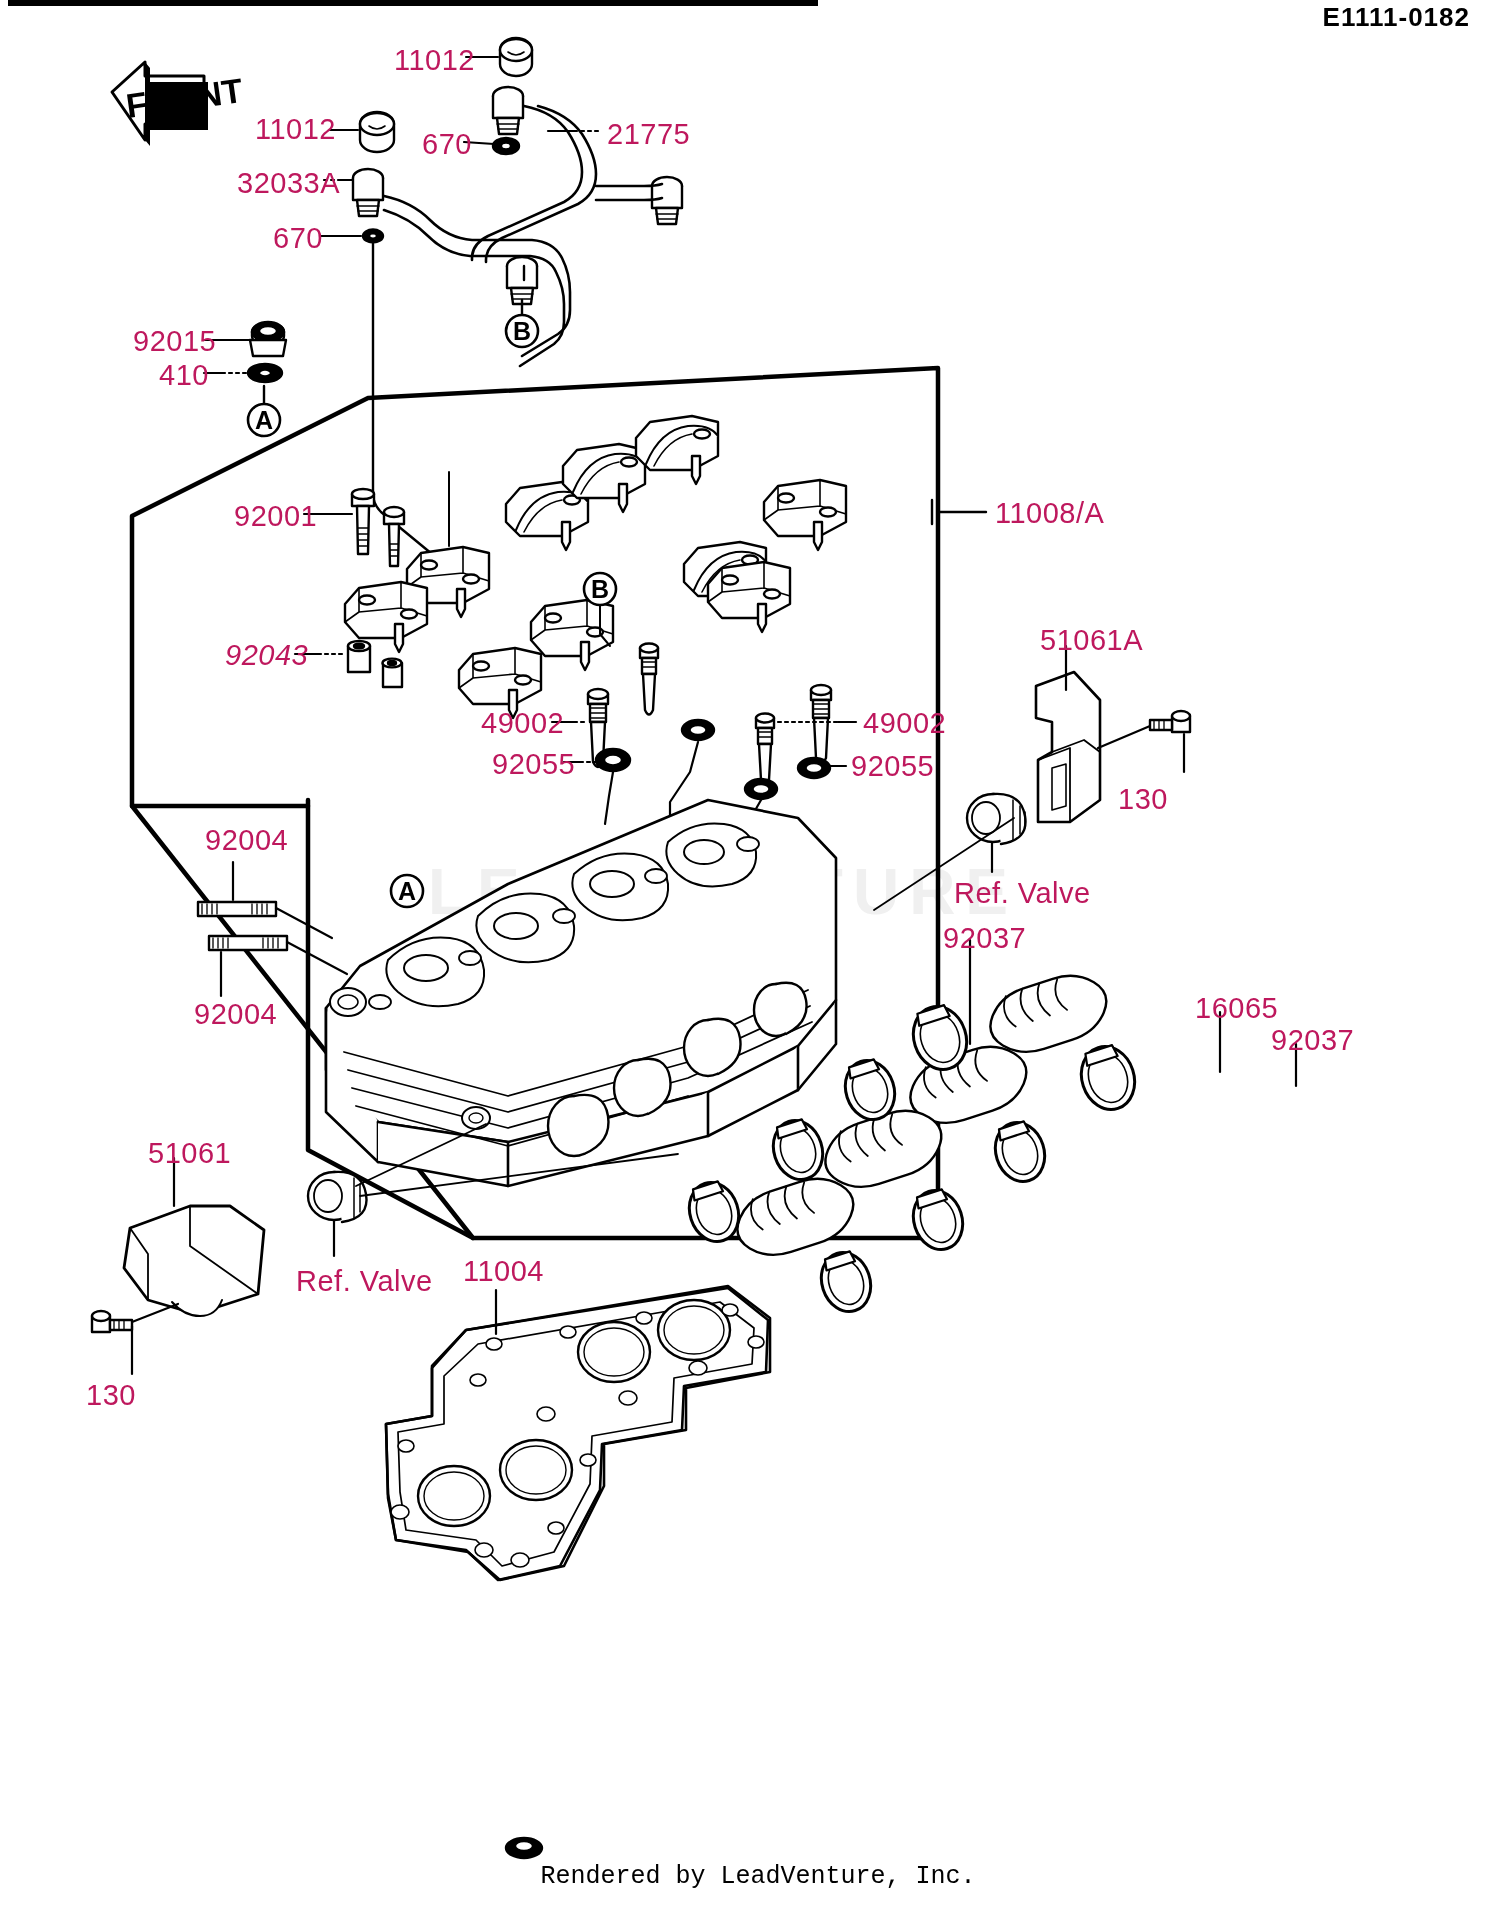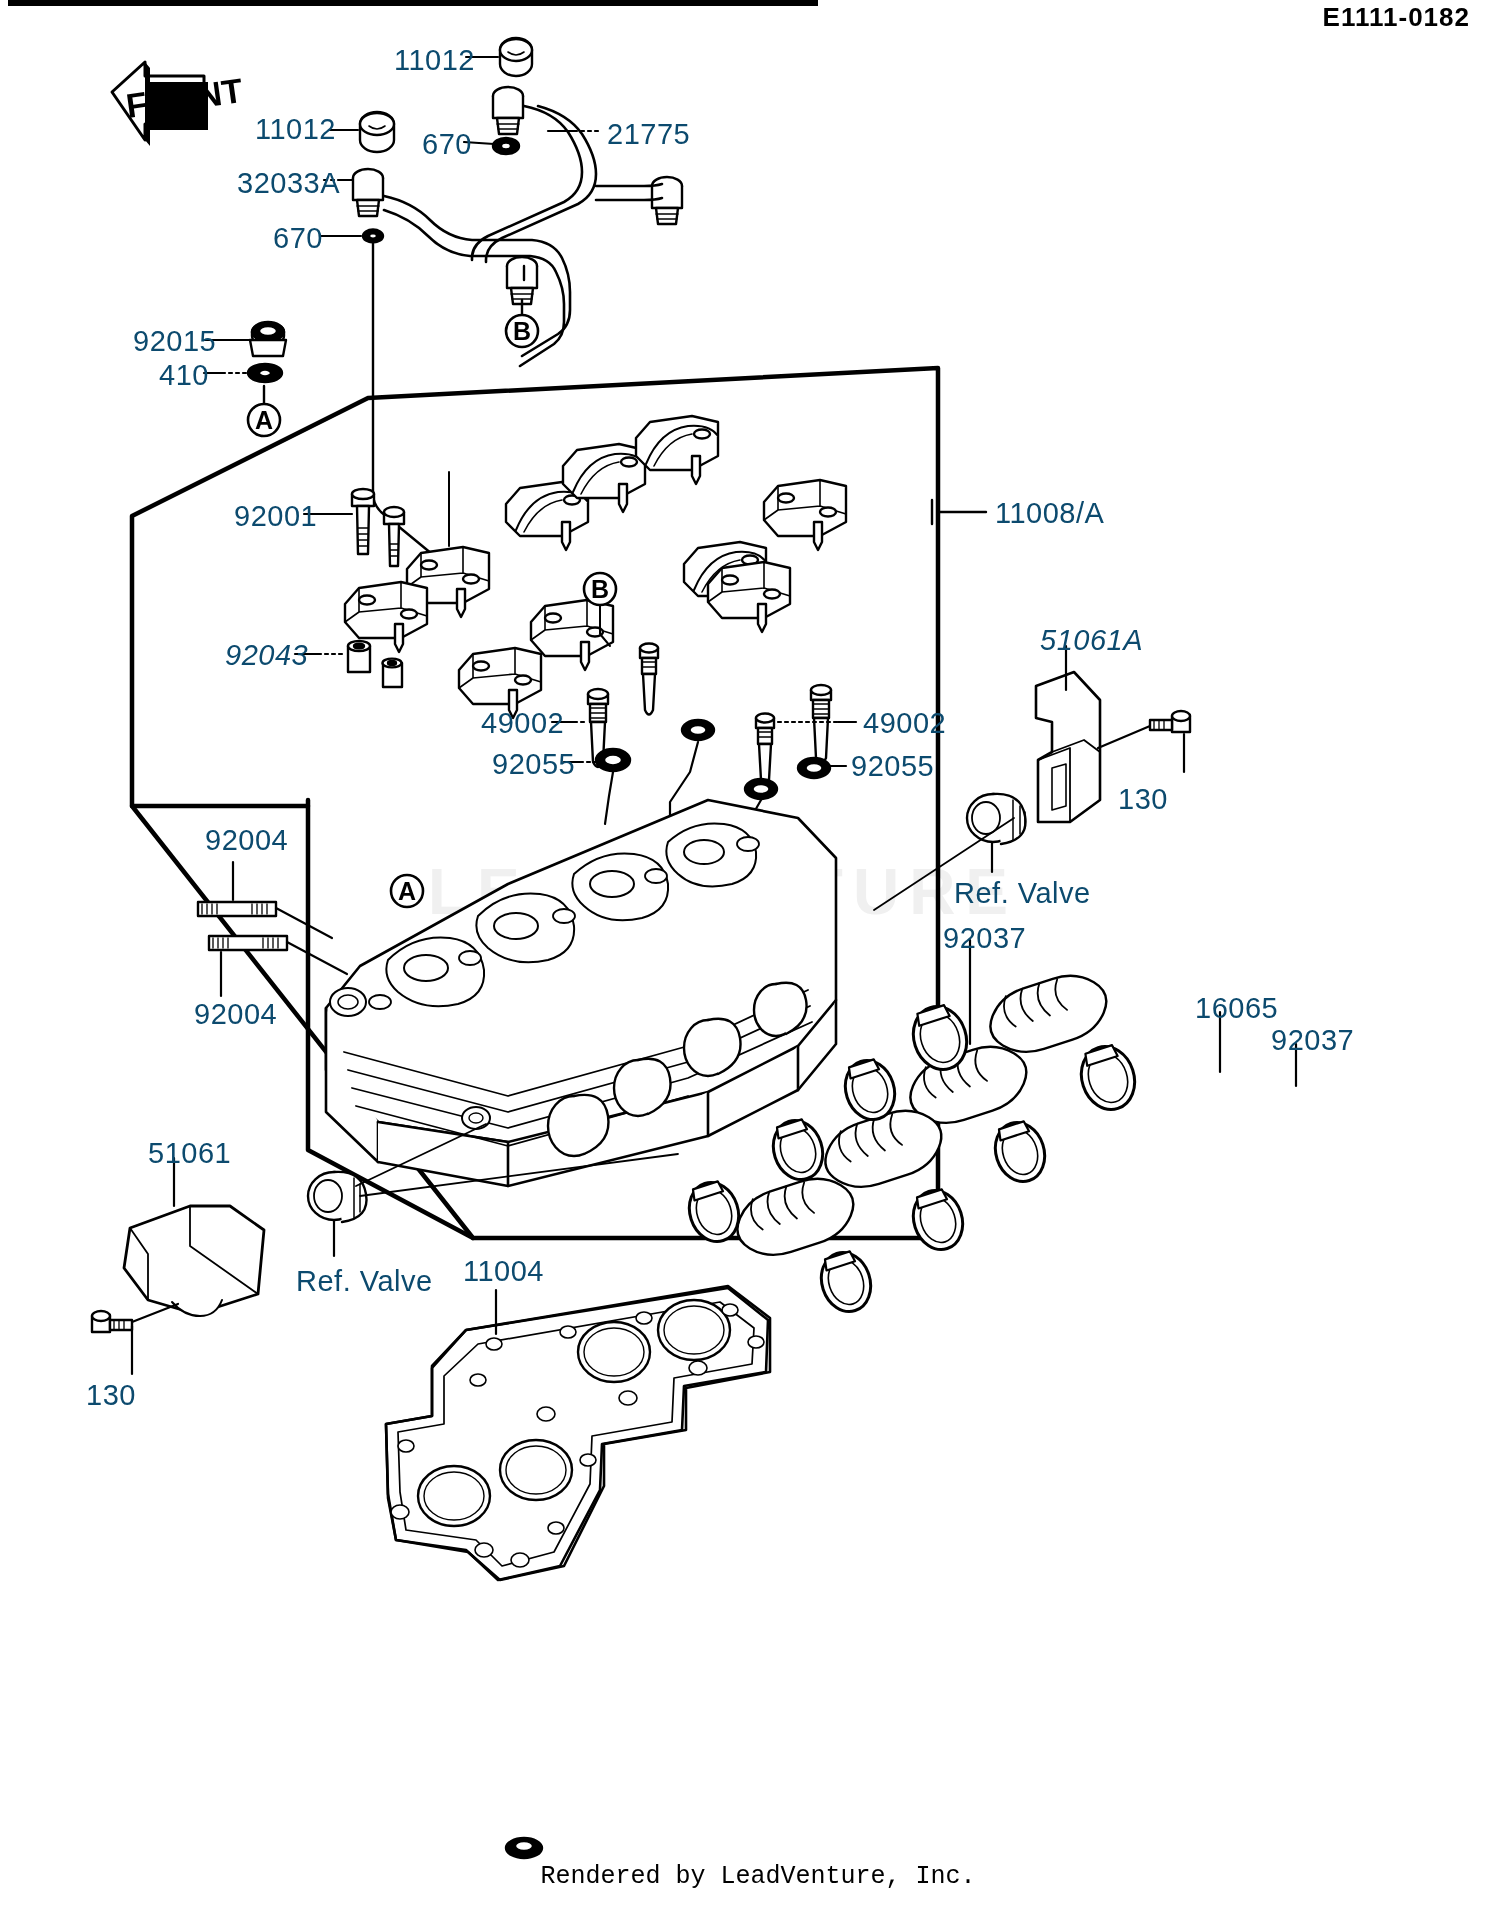--- a/index.html
+++ b/index.html
@@ -3,21 +3,21 @@
 <meta charset="utf-8">
 <style>
   html,body{margin:0;padding:0;background:#ffffff;}
   body{
     width:1500px;height:1911px;position:relative;overflow:hidden;
     font-family:"Liberation Sans", sans-serif;color:#000;
   }
   #stage{position:absolute;left:0;top:0;width:1500px;height:1911px;margin-left:8px;}
   svg.layer{position:absolute;left:0;top:0;width:1500px;height:1911px;}
   .lbl{position:absolute;white-space:nowrap;font-family:"Liberation Sans",sans-serif;
-       font-size:29px;letter-spacing:0.5px;color:#0c4a6e;font-weight:400;}
+       font-size:29px;letter-spacing:0.5px;color:#be185d;font-weight:400;}
   .footer{position:absolute;left:0;top:1862px;width:1500px;text-align:center;
           font-size:25px;font-family:Liberation Mono, monospace;}
   .hdr{position:absolute;right:38px;top:2px;font-size:26px;font-weight:700;
        font-family:"Liberation Sans",sans-serif;letter-spacing:1px;}
   .topbar{position:absolute;left:0;top:0;width:810px;height:6px;background:#000;}
   .wm{position:absolute;font-family:"Liberation Sans",sans-serif;font-weight:700;
       color:#f0f0f0;font-size:64px;letter-spacing:10px;user-select:none;}
 </style>
 </head>
 <body>
@@ -557,21 +557,21 @@
   <div class="lbl" style="left:247px;top:113px;">11012</div>
   <div class="lbl" style="left:414px;top:128px;">670</div>
   <div class="lbl" style="left:599px;top:118px;">21775</div>
   <div class="lbl" style="left:229px;top:167px;">32033A</div>
   <div class="lbl" style="left:265px;top:222px;">670</div>
   <div class="lbl" style="left:125px;top:325px;">92015</div>
   <div class="lbl" style="left:151px;top:359px;">410</div>
   <div class="lbl" style="left:226px;top:500px;">92001</div>
   <div class="lbl" style="left:217px;top:639px;font-style:italic;">92043</div>
   <div class="lbl" style="left:987px;top:497px;">11008/A</div>
-  <div class="lbl" style="left:1032px;top:624px;font-style:italic;">51061A</div>
+  <div class="lbl" style="left:1032px;top:624px;">51061A</div>
   <div class="lbl" style="left:473px;top:707px;">49002</div>
   <div class="lbl" style="left:484px;top:748px;">92055</div>
   <div class="lbl" style="left:855px;top:707px;">49002</div>
   <div class="lbl" style="left:843px;top:750px;">92055</div>
   <div class="lbl" style="left:1110px;top:783px;">130</div>
   <div class="lbl" style="left:197px;top:824px;">92004</div>
   <div class="lbl" style="left:186px;top:998px;">92004</div>
   <div class="lbl" style="left:946px;top:877px;">Ref. Valve</div>
   <div class="lbl" style="left:935px;top:922px;">92037</div>
   <div class="lbl" style="left:1187px;top:992px;">16065</div>

